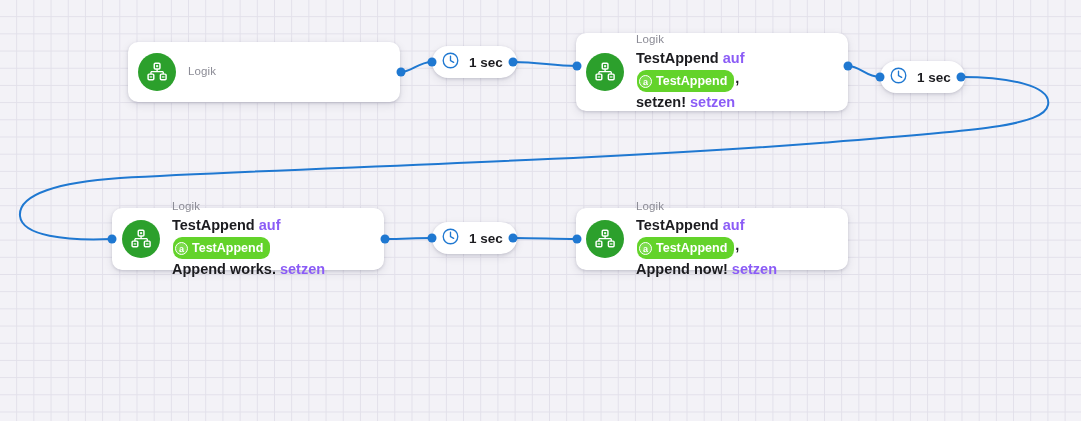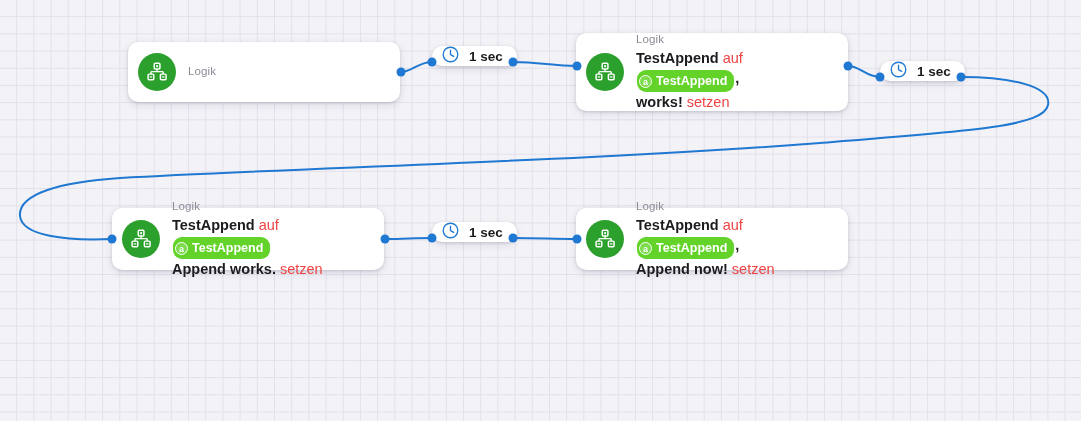--- a/index.html
+++ b/index.html
@@ -60,21 +60,21 @@
     line-height: 14px;
     margin-bottom: 2px;
     letter-spacing: 0.1px;
   }
   .node-text {
     font-size: 14.5px;
     color: #1c1c20;
     line-height: 20px;
   }
   .node-text .b { font-weight: bold; }
-  .node-text .n { font-weight: normal; color: #ef4444; }
+  .node-text .n { font-weight: bold; color: #8b5cf6; }
   .var-chip {
     display: inline-flex;
     align-items: center;
     background: #63d32a;
     border-radius: 9px;
     padding: 1px 7px 1px 2px;
     vertical-align: -2px;
     margin: 0 1px;
   }
   .var-chip .av {
@@ -93,21 +93,21 @@
     box-sizing: border-box;
   }
   .var-chip .vl {
     color: #ffffff;
     font-size: 12.5px;
     font-weight: bold;
     white-space: nowrap;
   }
   .timer-pill {
     position: absolute;
-    height: 20px;
+    height: 32px;
     background: #ffffff;
     border-radius: 16px;
     box-shadow: 0 1px 3px rgba(30,30,60,0.16), 0 3px 9px rgba(30,30,60,0.10);
     display: flex;
     align-items: center;
     padding: 0 14px 0 9px;
     box-sizing: border-box;
   }
   .timer-label {
     font-size: 13.5px;
@@ -169,21 +169,21 @@
         <rect x="15.7" y="14.3" width="6.2" height="6.2" rx="1.1" fill="none" stroke="#ffffff" stroke-width="1.6"></rect>
         <line x1="17.4" y1="17.4" x2="20.2" y2="17.4" stroke="#ffffff" stroke-width="1.3"></line>
       </svg>
     </div>
     <div class="node-body">
       <div class="node-kicker">Logik</div>
       <div class="node-text">
         <span class="b">TestAppend</span><span class="n"> auf </span><span class="var-chip">
             <span class="av">a</span>
             <span class="vl">TestAppend</span>
-          </span><span class="b">,</span><br><span class="b">works!</span><span class="n"> setzen</span>
+          </span><span class="b">,</span><br><span class="b">setzen!</span><span class="n"> setzen</span>
       </div>
     </div>
   </div>
 
   <div class="node-card" id="card-3" style="left: 112px; top: 208px; width: 272px; height: 62px;">
     <div class="node-icon">
       <svg width="22" height="22" viewBox="0 0 24 24" aria-hidden="true">
         <rect x="9" y="2.5" width="6.2" height="6.2" rx="1.1" fill="none" stroke="#ffffff" stroke-width="1.6"></rect>
         <line x1="12.1" y1="4.4" x2="12.1" y2="6.8" stroke="#ffffff" stroke-width="1.3"></line>
         <line x1="10.9" y1="5.6" x2="13.3" y2="5.6" stroke="#ffffff" stroke-width="1.3"></line>

